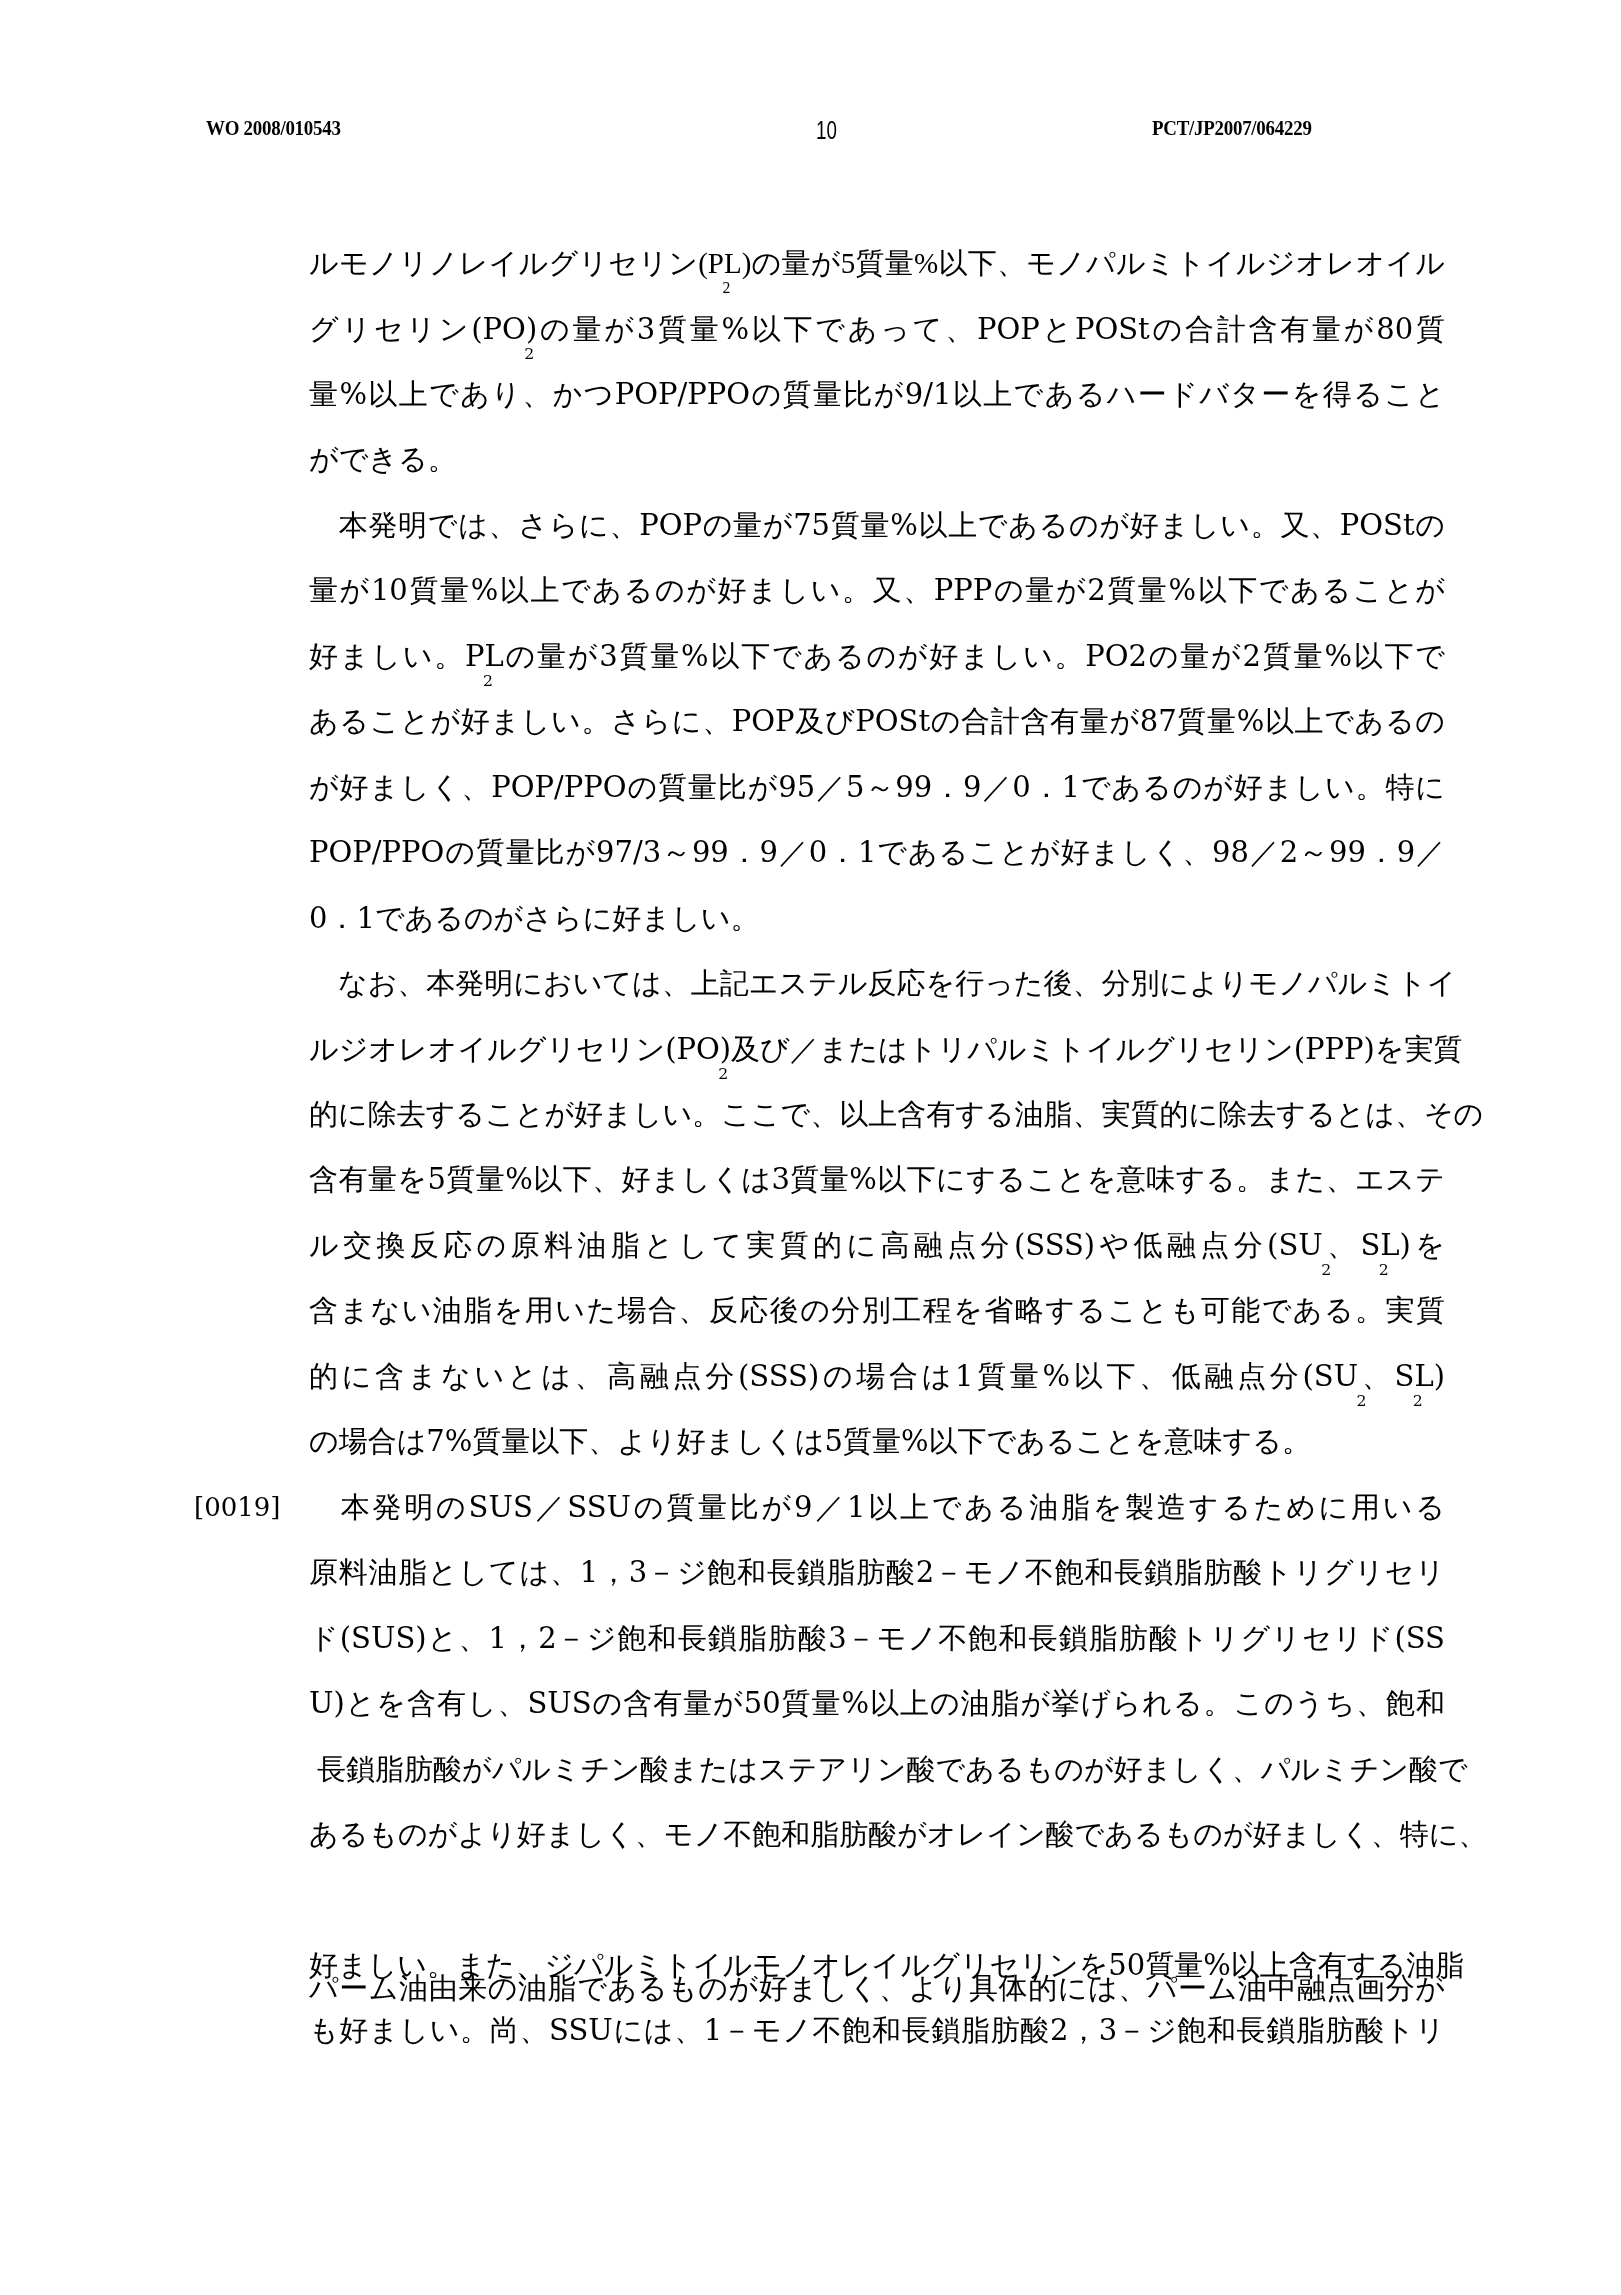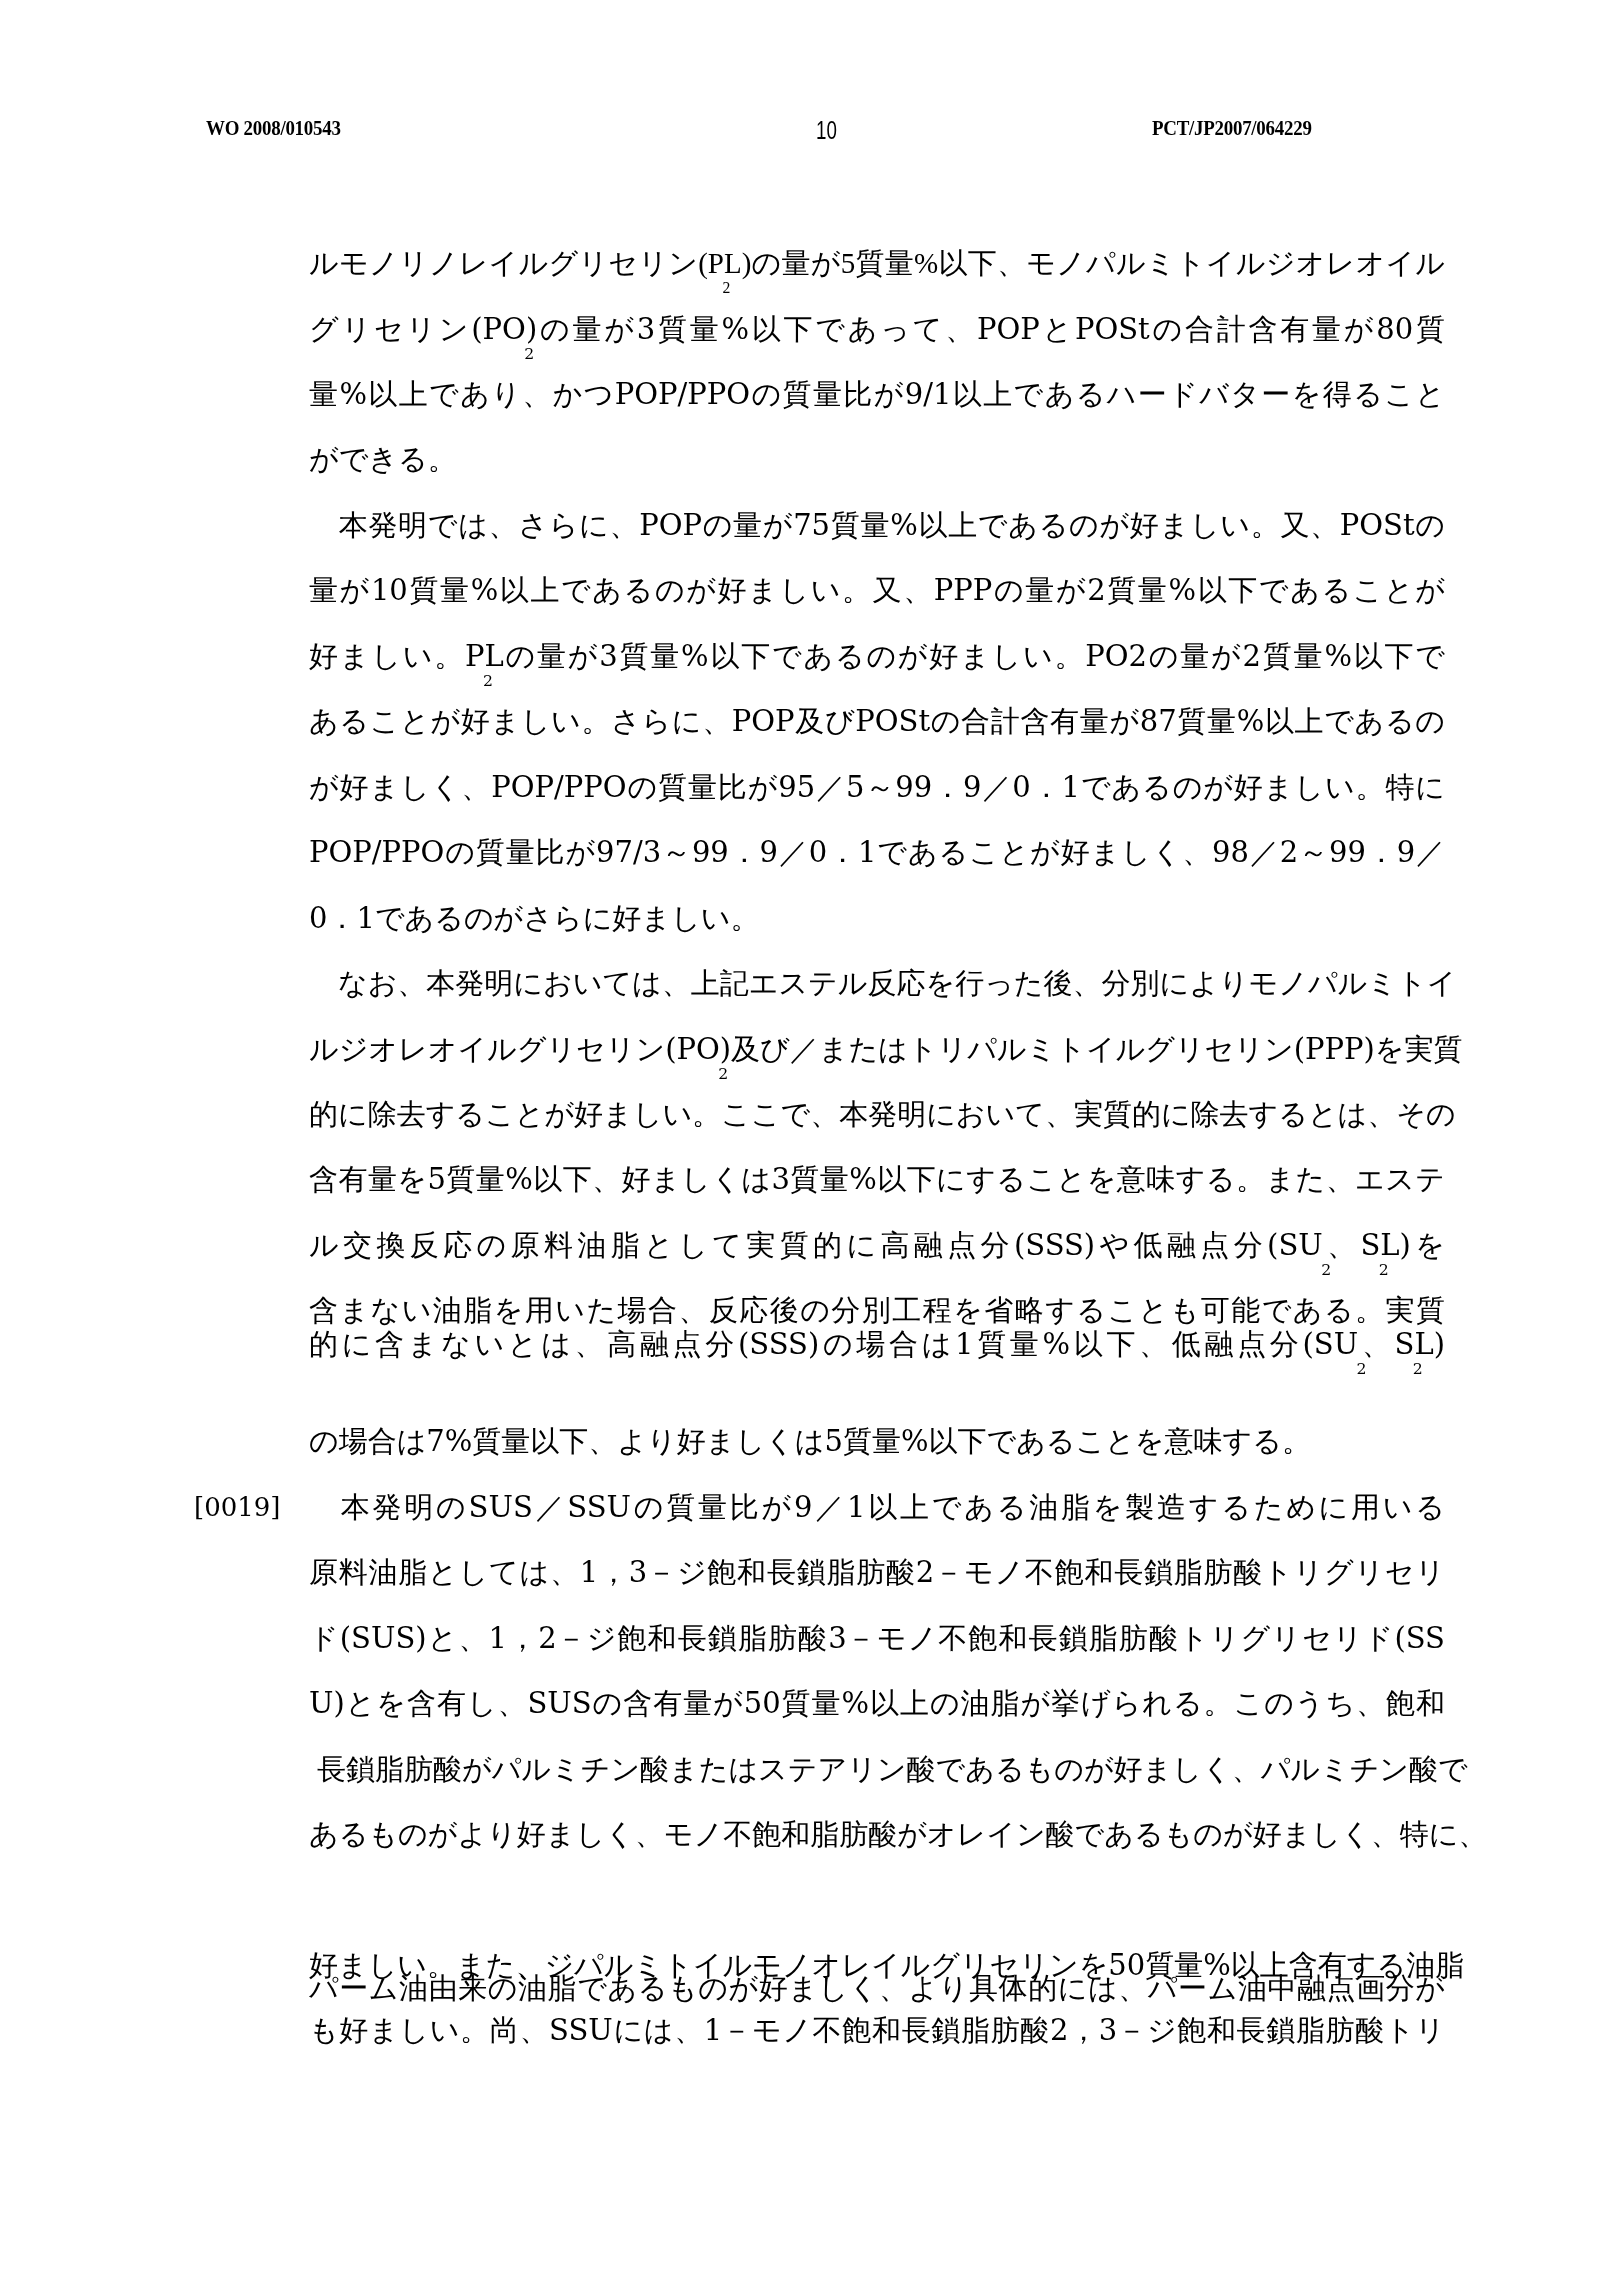--- a/index.html
+++ b/index.html
@@ -30,25 +30,25 @@
     <div class="line last" style="top: 427px;"><span>ができる。</span></div>
     <div class="line" style="top: 493px;"><span>　本発明では、さらに、POPの量が75質量%以上であるのが好ましい。又、POStの</span></div>
     <div class="line" style="top: 558px;"><span>量が10質量%以上であるのが好ましい。又、PPPの量が2質量%以下であることが</span></div>
     <div class="line" style="top: 624px;"><span>好ましい。P</span><span class="sub">2</span><span>Lの量が3質量%以下であるのが好ましい。PO2の量が2質量%以下で</span></div>
     <div class="line" style="top: 689px;"><span>あることが好ましい。さらに、POP及びPOStの合計含有量が87質量%以上であるの</span></div>
     <div class="line" style="top: 755px;"><span>が好ましく、POP/PPOの質量比が95／5～99．9／0．1であるのが好ましい。特に</span></div>
     <div class="line" style="top: 820px;"><span>POP/PPOの質量比が97/3～99．9／0．1であることが好ましく、98／2～99．9／</span></div>
     <div class="line last" style="top: 886px;"><span>0．1であるのがさらに好ましい。</span></div>
     <div class="line" style="top: 951px;"><span>　なお、本発明においては、上記エステル反応を行った後、分別によりモノパルミトイ</span></div>
     <div class="line" style="top: 1017px;"><span>ルジオレオイルグリセリン(PO</span><span class="sub">2</span><span>)及び／またはトリパルミトイルグリセリン(PPP)を実質</span></div>
-    <div class="line" style="top: 1082px;"><span>的に除去することが好ましい。ここで、本発明において、実質的に除去するとは、その</span></div>
+    <div class="line" style="top: 1082px;"><span>的に除去することが好ましい。ここで、以上含有する油脂、実質的に除去するとは、その</span></div>
     <div class="line" style="top: 1147px;"><span>含有量を5質量%以下、好ましくは3質量%以下にすることを意味する。また、エステ</span></div>
     <div class="line" style="top: 1213px;"><span>ル交換反応の原料油脂として実質的に高融点分(SSS)や低融点分(SU</span><span class="sub">2</span><span>、S</span><span class="sub">2</span><span>L)を</span></div>
     <div class="line" style="top: 1278px;"><span>含まない油脂を用いた場合、反応後の分別工程を省略することも可能である。実質</span></div>
-    <div class="line" style="top: 1312px;"><span>的に含まないとは、高融点分(SSS)の場合は1質量%以下、低融点分(SU</span><span class="sub">2</span><span>、S</span><span class="sub">2</span><span>L)</span></div>
+    <div class="line" style="top: 1344px;"><span>的に含まないとは、高融点分(SSS)の場合は1質量%以下、低融点分(SU</span><span class="sub">2</span><span>、S</span><span class="sub">2</span><span>L)</span></div>
     <div class="line last" style="top: 1409px;"><span>の場合は7%質量以下、より好ましくは5質量%以下であることを意味する。</span></div>
     <div class="line" style="top: 1475px;"><span>　本発明のSUS／SSUの質量比が9／1以上である油脂を製造するために用いる</span></div>
     <div class="line" style="top: 1540px;"><span>原料油脂としては、1，3－ジ飽和長鎖脂肪酸2－モノ不飽和長鎖脂肪酸トリグリセリ</span></div>
     <div class="line" style="top: 1606px;"><span>ド(SUS)と、1，2－ジ飽和長鎖脂肪酸3－モノ不飽和長鎖脂肪酸トリグリセリド(SS</span></div>
     <div class="line" style="top: 1671px;"><span>U)とを含有し、SUSの含有量が50質量%以上の油脂が挙げられる。このうち、飽和</span></div>
     <div class="line" style="top: 1737px; margin-left: 8px;"><span>長鎖脂肪酸がパルミチン酸またはステアリン酸であるものが好ましく、パルミチン酸で</span></div>
     <div class="line" style="top: 1802px;"><span>あるものがより好ましく、モノ不飽和脂肪酸がオレイン酸であるものが好ましく、特に、</span></div>
     <div class="line" style="top: 1956px;"><span>パーム油由来の油脂であるものが好ましく、より具体的には、パーム油中融点画分が</span></div>
     <div class="line" style="top: 1933px;"><span>好ましい。また、ジパルミトイルモノオレイルグリセリンを50質量%以上含有する油脂</span></div>
     <div class="line" style="top: 1998px;"><span>も好ましい。尚、SSUには、1－モノ不飽和長鎖脂肪酸2，3－ジ飽和長鎖脂肪酸トリ</span></div>

